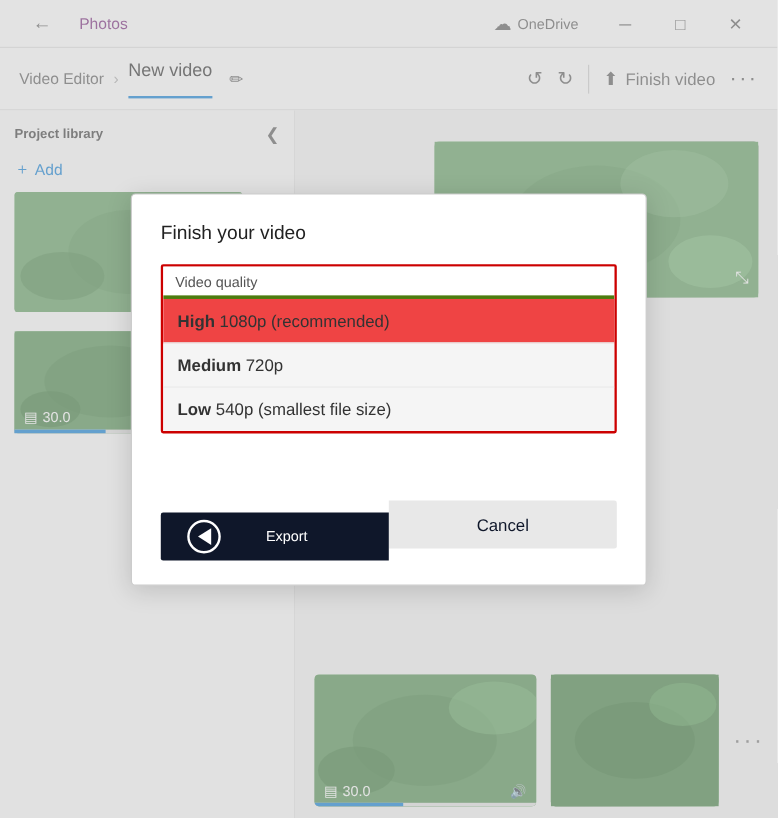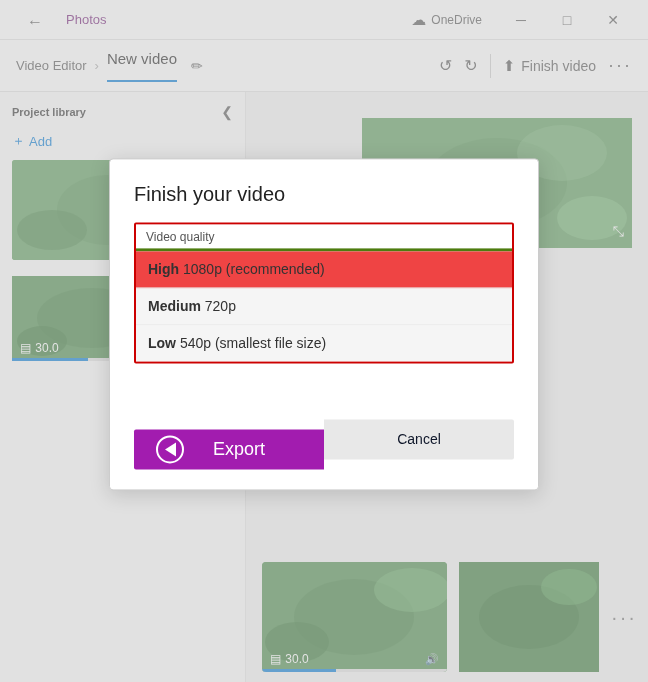--- a/index.html
+++ b/index.html
@@ -272,21 +272,21 @@
       transform: translate(-50%, -55%);
       width: 430px;
       background: #ffffff;
       border: 1px solid #ccc;
       border-radius: 4px;
       padding: 24px 24px 20px 24px;
       z-index: 20;
       box-shadow: 0 4px 20px rgba(0,0,0,0.15);
     }
     .modal-title {
-      font-size: 20px;
+      font-size: 16px;
       font-weight: 400;
       color: #222;
       margin-bottom: 16px;
     }
     .quality-box {
       border: 2px solid #cc0000;
       border-radius: 2px;
       overflow: hidden;
       margin-bottom: 20px;
     }
@@ -312,24 +312,24 @@
     .quality-option strong {
       font-weight: 700;
     }
     .modal-buttons {
       display: flex;
       gap: 0;
     }
     .btn-export {
       flex: 1;
       height: 40px;
-      background: #a21caf;
+      background: #0f172a;
       color: white;
       border: none;
-      font-size: 18px;
+      font-size: 12px;
       font-weight: 500;
       cursor: pointer;
       border-radius: 2px 0 0 2px;
       position: relative;
       display: flex;
       align-items: center;
       justify-content: center;
       gap: 8px;
       margin-top: 46px;
     }

